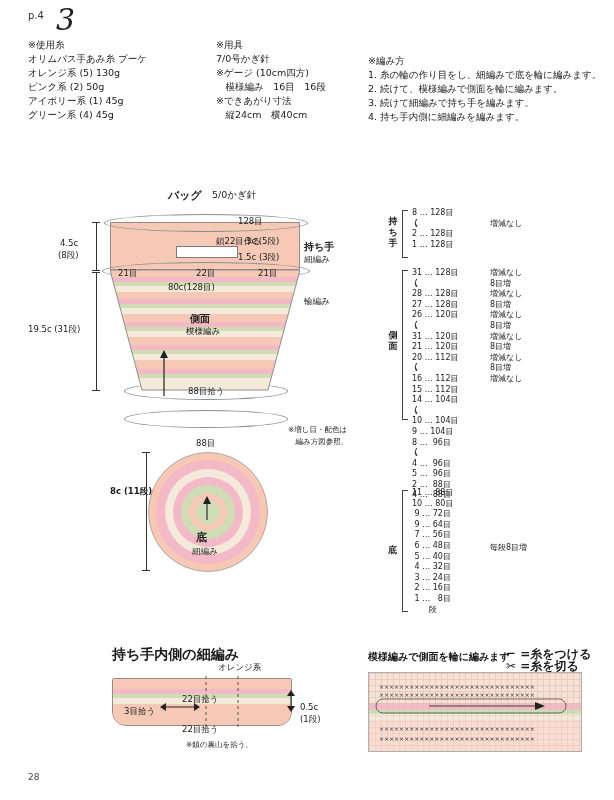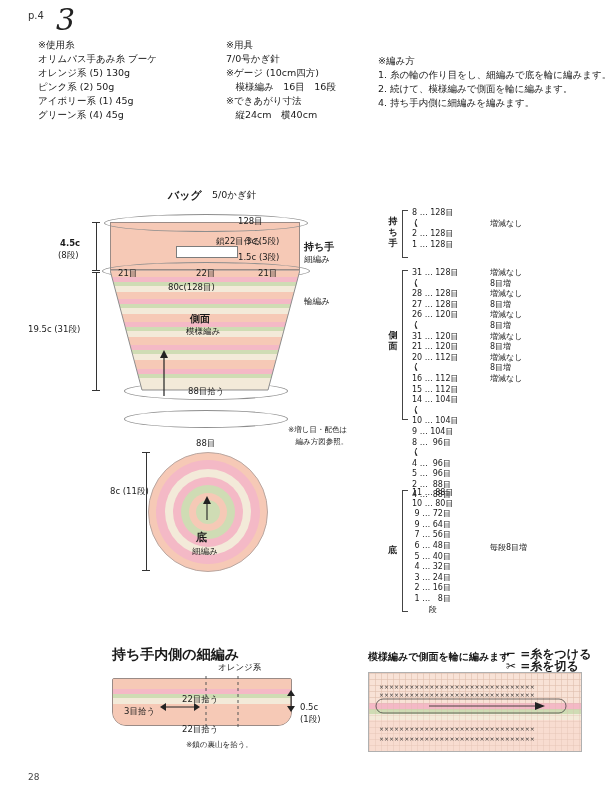--- a/index.html
+++ b/index.html
@@ -12,21 +12,21 @@
     overflow:hidden;
     font-size:9px;
   }
   .page{position:relative;width:614px;height:800px;}
   .abs{position:absolute;}
 
   
   #page-num-top{left:28px;top:10px;font-size:10px;color:#333;}
   #big-number{left:56px;top:2px;font-family:"DejaVu Serif","Liberation Serif",serif;font-size:30px;font-style:italic;color:#222;}
 
-  .col-head{font-size:9.5px;line-height:14px;margin-left:10px;}
+  .col-head{font-size:9.5px;line-height:14px;}
   .col-head .ln{display:block;white-space:nowrap;}
 
   #col-yarn{left:28px;top:38px;}
   #col-tools{left:216px;top:38px;}
   #col-how{left:368px;top:54px;}
 
   
   #bag-title{left:168px;top:188px;font-size:11px;font-weight:bold;}
   #bag-hook{left:212px;top:189px;font-size:9.5px;}
 
@@ -99,20 +99,21 @@
     <span class="ln">※ゲージ (10cm四方)</span>
     <span class="ln">　模様編み　16目　16段</span>
     <span class="ln">※できあがり寸法</span>
     <span class="ln">　縦24cm　横40cm</span>
   </div>
 
   <div class="abs col-head" id="col-how">
     <span class="ln">※編み方</span>
     <span class="ln">1. 糸の輪の作り目をし、細編みで底を輪に編みます。</span>
     <span class="ln">2. 続けて、模様編みで側面を輪に編みます。</span>
+    <span class="ln">3. 続けて細編みで持ち手を編みます。</span>
     <span class="ln">4. 持ち手内側に細編みを編みます。</span>
   </div>
 
   <div class="abs" id="bag-title">バッグ</div>
   <div class="abs" id="bag-hook">5/0かぎ針</div>
 
   <div class="abs" id="top-band"></div>
   <div class="abs" id="handle-slot"></div>
 
   <div class="abs ellipse" style="left:104px;top:214px;width:202px;height:16px;"></div>
@@ -156,21 +157,21 @@
   <div class="abs lbl" style="left:304px;top:254px;">細編み</div>
   <div class="abs lbl" style="left:118px;top:268px;">21目</div>
   <div class="abs lbl" style="left:196px;top:268px;text-align:right;">22目</div>
   <div class="abs lbl" style="left:258px;top:268px;">21目</div>
   <div class="abs lbl" style="left:168px;top:282px;">80c(128目)</div>
   <div class="abs lbl" style="left:304px;top:296px;">輪編み</div>
   <div class="abs lbl b" style="left:190px;top:312px;font-size:10px;">側面</div>
   <div class="abs lbl" style="left:186px;top:326px;">模様編み</div>
   <div class="abs lbl" style="left:188px;top:386px;">88目拾う</div>
 
-  <div class="abs lbl" style="left:60px;top:238px;font-weight:bold;">4.5c</div>
+  <div class="abs lbl" style="left:60px;top:238px;">4.5c</div>
   <div class="abs lbl" style="left:58px;top:250px;">(8段)</div>
   <div class="abs vline" style="left:96px;top:222px;height:48px;"></div>
   <div class="abs hline" style="left:92px;top:222px;width:8px;"></div>
   <div class="abs hline" style="left:92px;top:270px;width:8px;"></div>
 
   <div class="abs lbl" style="left:28px;top:324px;">19.5c (31段)</div>
   <div class="abs vline" style="left:96px;top:272px;height:118px;"></div>
   <div class="abs hline" style="left:92px;top:272px;width:8px;"></div>
   <div class="abs hline" style="left:92px;top:390px;width:8px;"></div>
 
@@ -193,21 +194,21 @@
     <div class="ring" style="left:32px;top:32px;width:54px;height:54px;background:#cfdcb4;"></div>
     <div class="ring" style="left:40px;top:40px;width:38px;height:38px;background:#f6c9b6;"></div>
     <div class="ring" style="left:47px;top:47px;width:24px;height:24px;background:#cfdcb4;"></div>
   </div>
   <svg class="abs" style="left:200px;top:496px;" width="14" height="26">
     <line x1="7" y1="24" x2="7" y2="6" stroke="#222" stroke-width="1.1"></line>
     <polygon points="7,0 3,8 11,8" fill="#222"></polygon>
   </svg>
   <div class="abs lbl b" style="left:196px;top:530px;font-size:11px;">底</div>
   <div class="abs lbl" style="left:192px;top:546px;">細編み</div>
-  <div class="abs lbl" style="left:110px;top:486px;">8c (11段)</div>
+  <div class="abs lbl" style="left:110px;top:486px;font-weight:bold;">8c (11段)</div>
   <div class="abs vline" style="left:146px;top:452px;height:118px;"></div>
   <div class="abs hline" style="left:142px;top:452px;width:8px;"></div>
   <div class="abs hline" style="left:142px;top:570px;width:8px;"></div>
 
   <div class="abs vbrack" style="left:402px;top:210px;height:46px;"></div>
   <div class="abs grp-label" style="left:386px;top:216px;width:14px;line-height:11px;text-align:center;">
     <span>持ち手</span>
   </div>
   <div class="chart" style="left:412px;top:208px;">
     <div class="row">8 … 128目</div>

